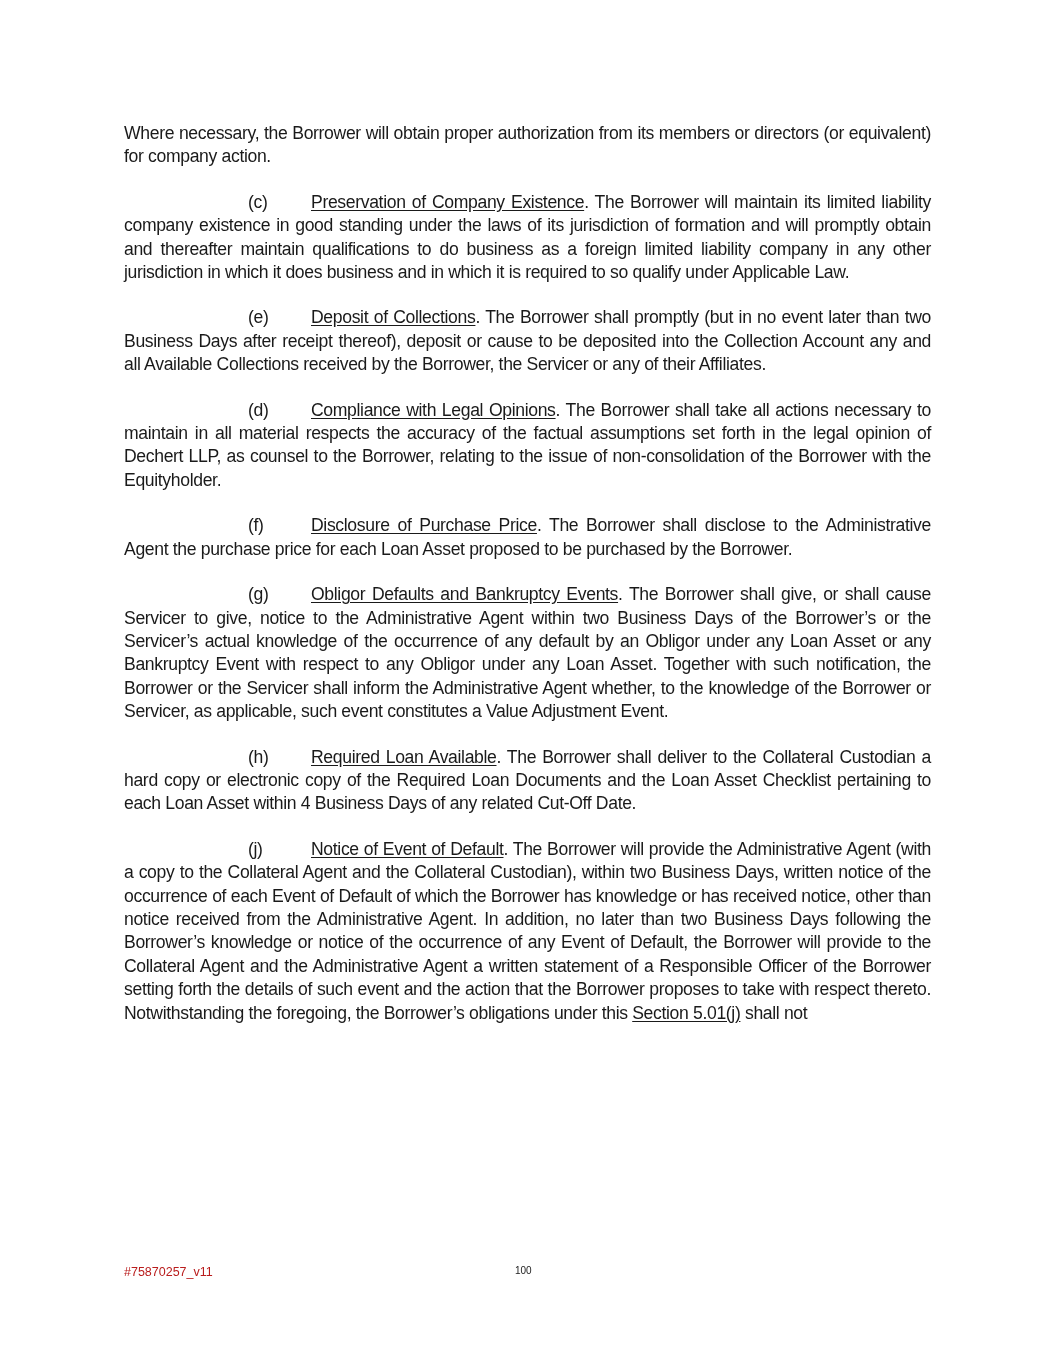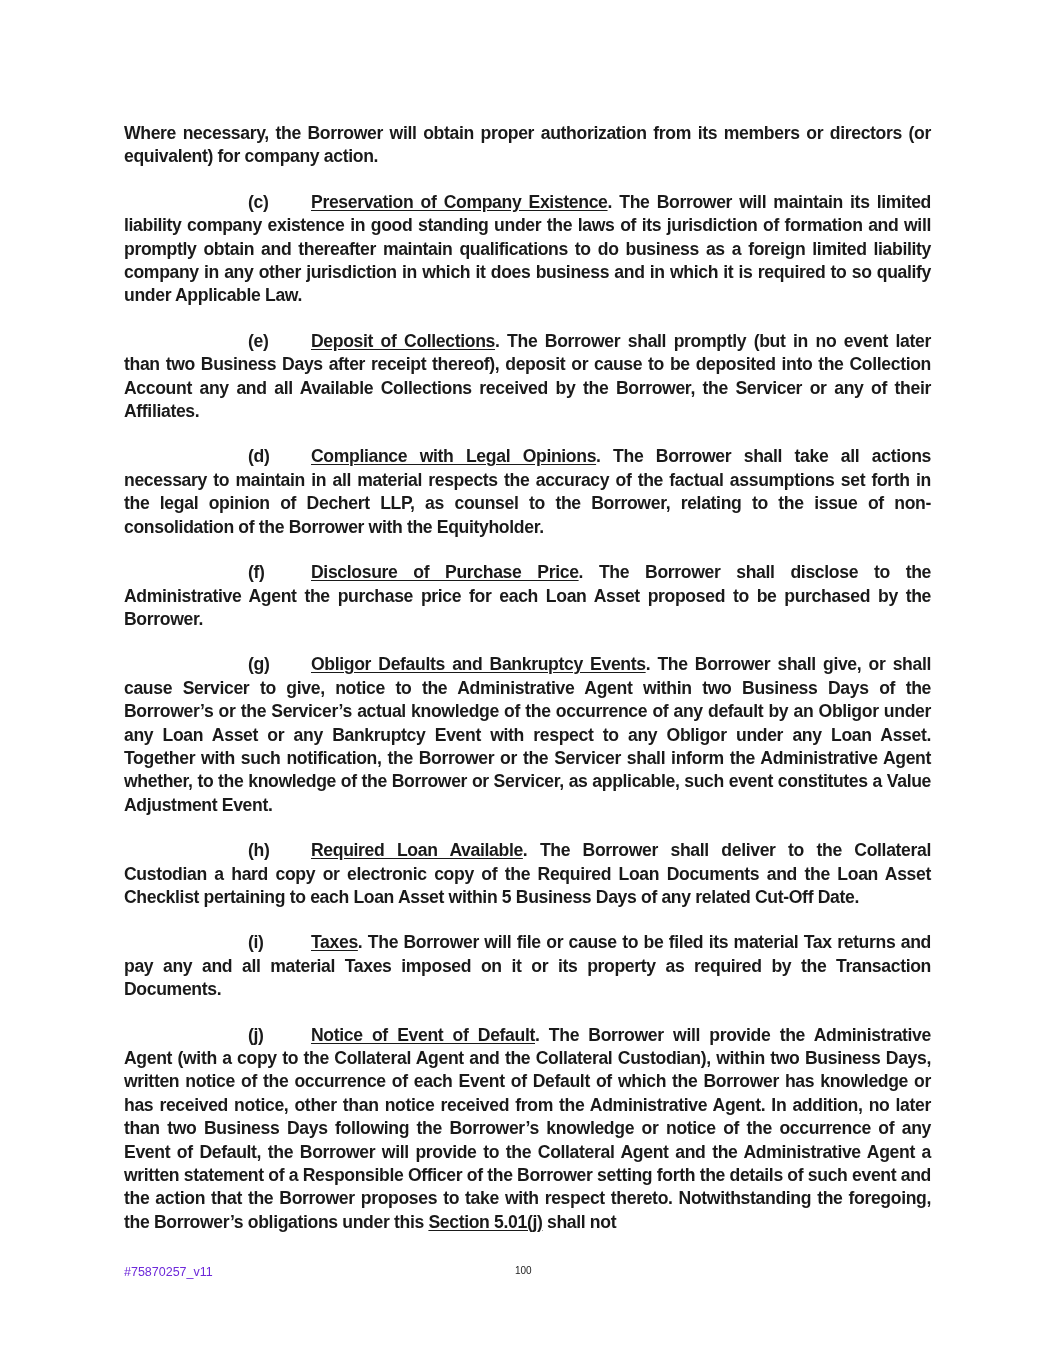--- a/index.html
+++ b/index.html
@@ -2,29 +2,28 @@
 <html><head>
 <meta charset="utf-8">
 <style>
   html, body { margin: 0; padding: 0; background: #ffffff; }
   body { width: 1055px; height: 1365px; position: relative; overflow: hidden; }
   .page {
     position: absolute; left: 124px; top: 122px; width: 807px;
     font-family: "Liberation Sans", sans-serif;
     font-size: 17.6px; line-height: 23.4px; color: #1a1a1a;
     letter-spacing: -0.35px;
-    font-weight: bold;
   }
   .page p { margin: 0 0 22px 0; text-align: justify; }
   .label { display: inline-block; width: 63px; margin-left: 124px; }
   .heading { text-decoration: underline; text-underline-offset: 2px; }
   .xref { text-decoration: underline; text-underline-offset: 2px; }
   .footer-id {
     position: absolute; left: 124px; top: 1265px;
-    font-family: "Liberation Sans", sans-serif; font-size: 12.5px; color: #6d28d9;
+    font-family: "Liberation Sans", sans-serif; font-size: 12.5px; color: #b91c1c;
   }
   .footer-page {
     position: absolute; left: 515px; top: 1265px;
     font-family: "Liberation Sans", sans-serif; font-size: 10px; color: #222;
   }
 </style>
 </head>
 <body>
 
 <div class="page">
@@ -33,21 +32,20 @@
   <p><span class="label">(c)</span><span class="heading">Preservation of Company Existence</span><span>.  The Borrower will maintain its limited liability company existence in good standing under the laws of its jurisdiction of formation and will promptly obtain and thereafter maintain qualifications to do business as a foreign limited liability company in any other jurisdiction in which it does business and in which it is required to so qualify under Applicable Law.</span></p>
 
   <p><span class="label">(e)</span><span class="heading">Deposit of Collections</span><span>.  The Borrower shall promptly (but in no event later than two Business Days after receipt thereof), deposit or cause to be deposited into the Collection Account any and all Available Collections received by the Borrower, the Servicer or any of their Affiliates.</span></p>
 
   <p><span class="label">(d)</span><span class="heading">Compliance with Legal Opinions</span><span>.  The Borrower shall take all actions necessary to maintain in all material respects the accuracy of the factual assumptions set forth in the legal opinion of Dechert LLP, as counsel to the Borrower, relating to the issue of non-consolidation of the Borrower with the Equityholder.</span></p>
 
   <p><span class="label">(f)</span><span class="heading">Disclosure of Purchase Price</span><span>.  The Borrower shall disclose to the Administrative Agent the purchase price for each Loan Asset proposed to be purchased by the Borrower.</span></p>
 
   <p><span class="label">(g)</span><span class="heading">Obligor Defaults and Bankruptcy Events</span><span>.  The Borrower shall give, or shall cause Servicer to give, notice to the Administrative Agent within two Business Days of the Borrower’s or the Servicer’s actual knowledge of the occurrence of any default by an Obligor under any Loan Asset or any Bankruptcy Event with respect to any Obligor under any Loan Asset. Together with such notification, the Borrower or the Servicer shall inform the Administrative Agent whether, to the knowledge of the Borrower or Servicer, as applicable, such event constitutes a Value Adjustment Event.</span></p>
 
-  <p><span class="label">(h)</span><span class="heading">Required Loan Available</span><span>.  The Borrower shall deliver to the Collateral Custodian a hard copy or electronic copy of the Required Loan Documents and the Loan Asset Checklist pertaining to each Loan Asset within 5 Business Days of any related Cut-Off Date.</span></p>
+  <p><span class="label">(h)</span><span class="heading">Required Loan Available</span><span>.  The Borrower shall deliver to the Collateral Custodian a hard copy or electronic copy of the Required Loan Documents and the Loan Asset Checklist pertaining to each Loan Asset within 4 Business Days of any related Cut-Off Date.</span></p>
 
-  <p><span class="label">(i)</span><span class="heading">Taxes</span><span>.  The Borrower will file or cause to be filed its material Tax returns and pay any and all material Taxes imposed on it or its property as required by the Transaction Documents.</span></p>
 
   <p><span class="label">(j)</span><span class="heading">Notice of Event of Default</span><span>.  The Borrower will provide the Administrative Agent (with a copy to the Collateral Agent and the Collateral Custodian), within two Business Days, written notice of the occurrence of each Event of Default of which the Borrower has knowledge or has received notice, other than notice received from the Administrative Agent.  In addition, no later than two Business Days following the Borrower’s knowledge or notice of the occurrence of any Event of Default, the Borrower will provide to the Collateral Agent and the Administrative Agent a written statement of a Responsible Officer of the Borrower setting forth the details of such event and the action that the Borrower proposes to take with respect thereto. Notwithstanding the foregoing, the Borrower’s obligations under this </span><span class="xref">Section 5.01(j)</span><span> shall not</span></p>
 </div>
 
 <div class="footer-id">#75870257_v11</div>
 <div class="footer-page">100</div>
 
 </body></html>

